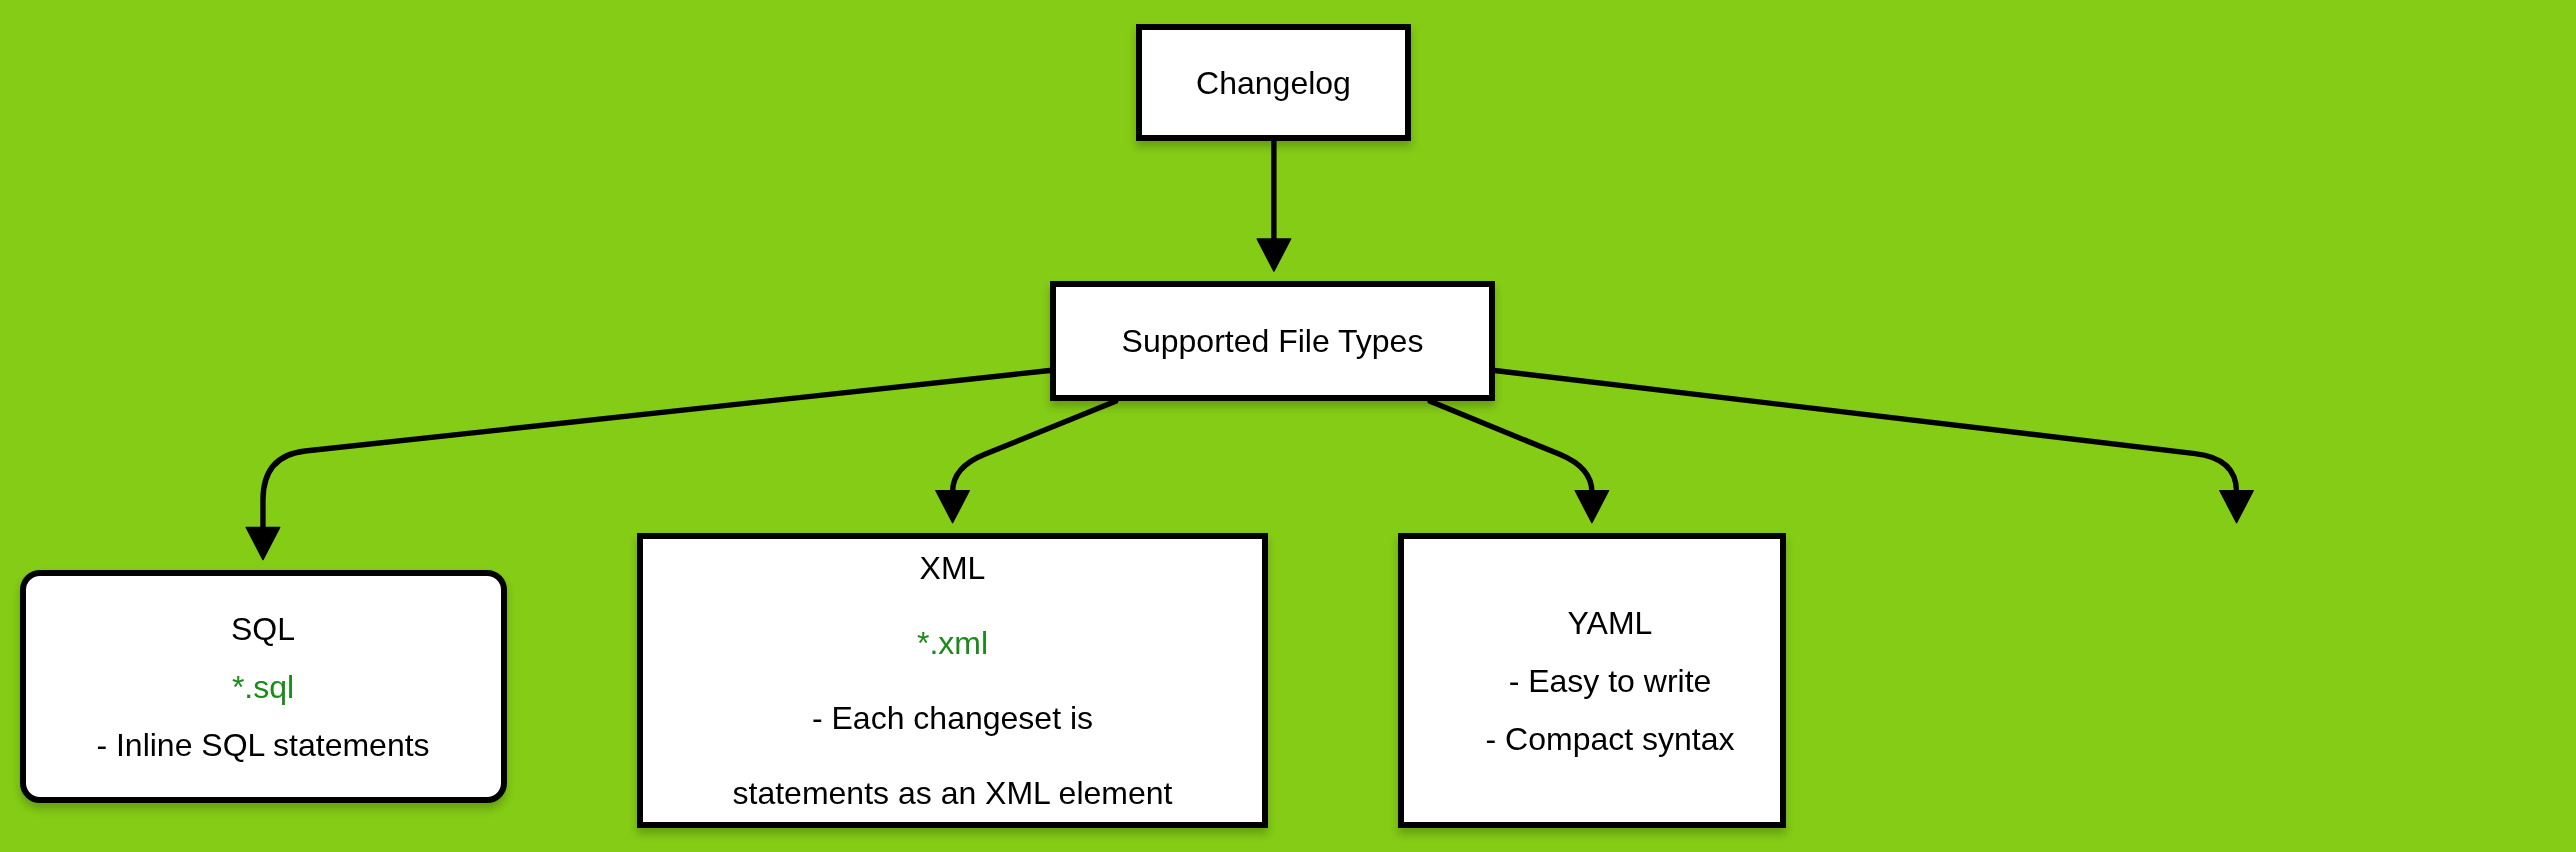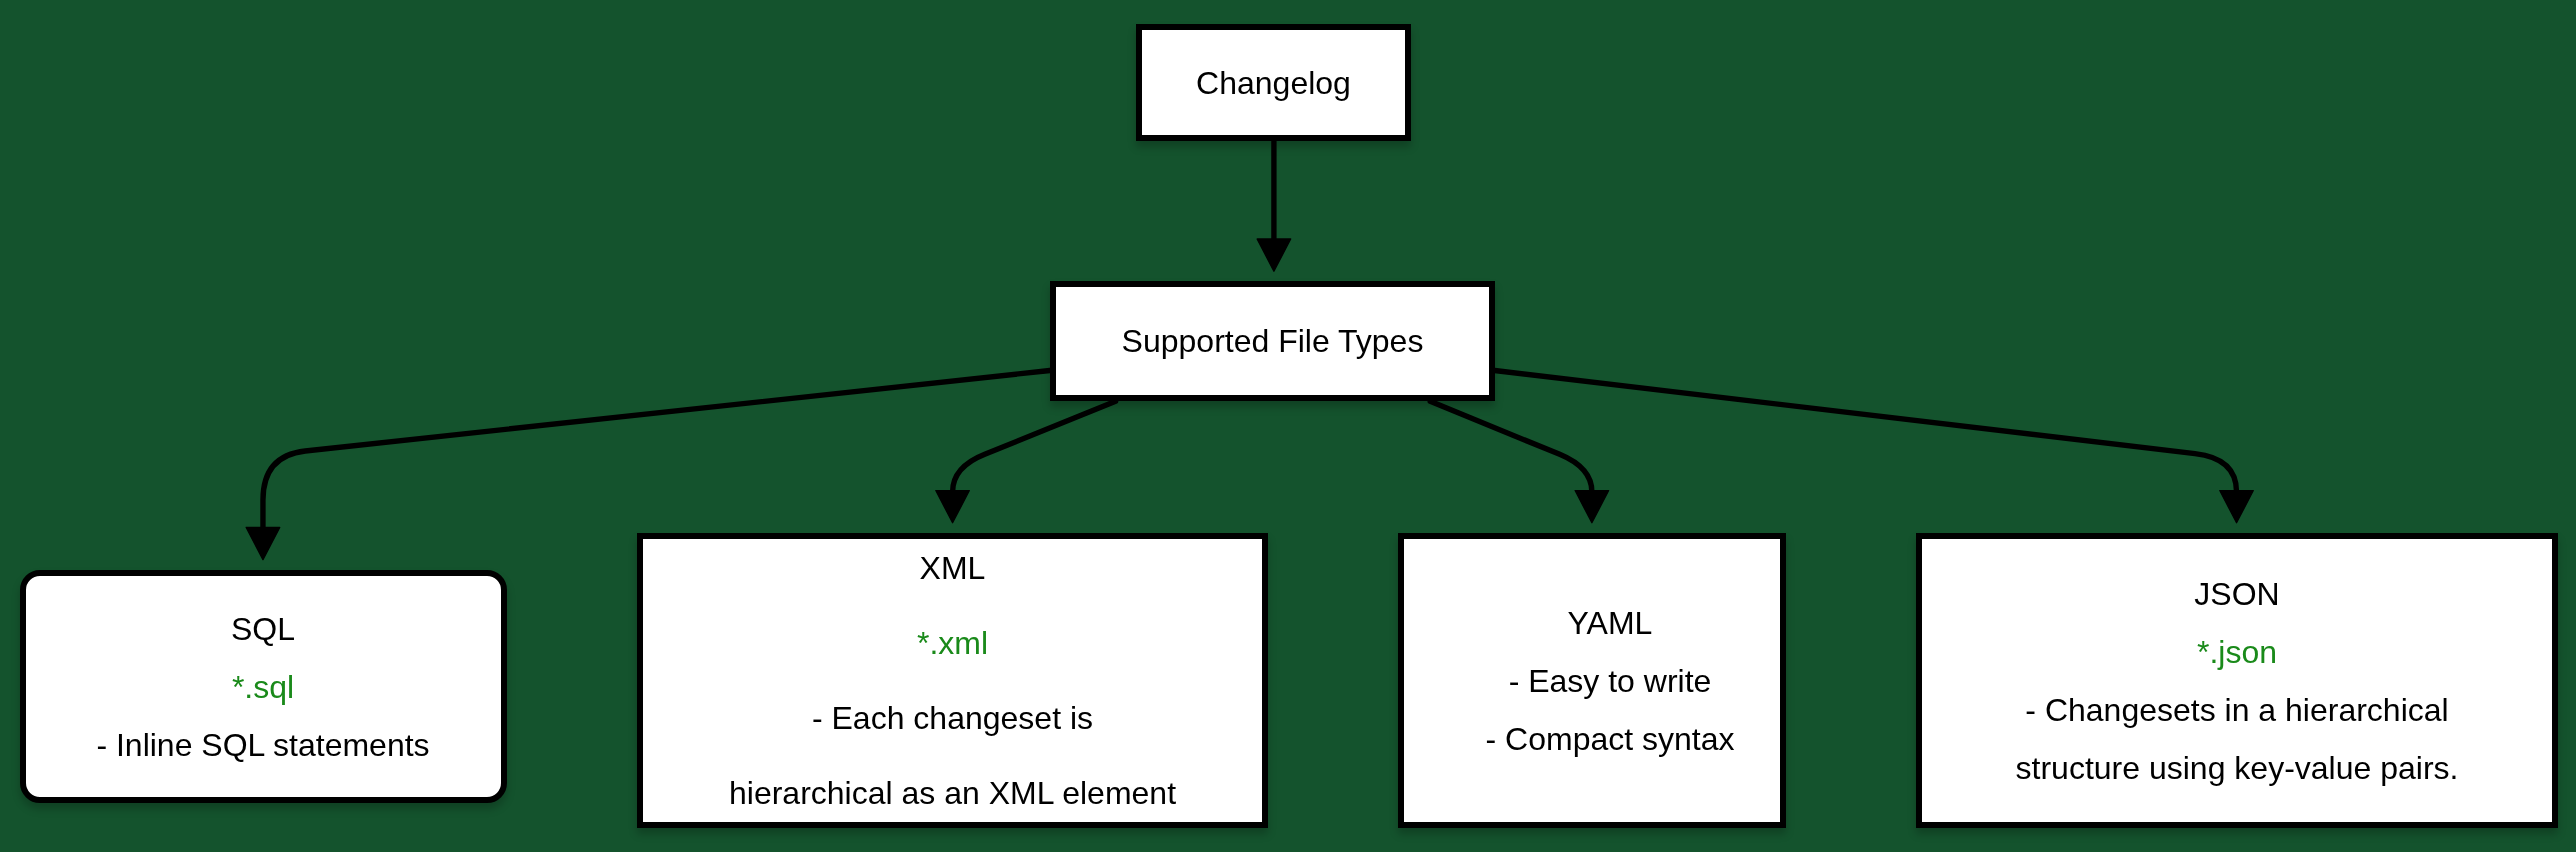--- a/index.html
+++ b/index.html
@@ -4,21 +4,21 @@
 <style>
   html, body {
     margin: 0;
     padding: 0;
     background: #ffffff;
   }
   .canvas {
     position: relative;
     width: 2576px;
     height: 853px;
-    background: #14532d;
+    background: #84cc16;
     overflow: hidden;
     font-family: "Liberation Sans", sans-serif;
     color: #000000;
   }
   .connectors {
     position: absolute;
     left: 0;
     top: 0;
     width: 2576px;
     height: 853px;
@@ -104,30 +104,24 @@
   <div class="node node-sql">
     <span class="line title">SQL</span>
     <span class="line ext" style="color: rgb(26, 138, 26);">*.sql</span>
     <span class="line desc">- Inline SQL statements</span>
   </div>
 
   <div class="node node-xml">
     <span class="line title">XML</span>
     <span class="line ext" style="color: rgb(26, 138, 26);">*.xml</span>
     <span class="line desc">- Each changeset is</span>
-    <span class="line desc">hierarchical as an XML element</span>
+    <span class="line desc">statements as an XML element</span>
   </div>
 
   <div class="node node-yaml">
     <span class="line title">YAML</span>
     <span class="line desc">- Easy to write</span>
     <span class="line desc">- Compact syntax</span>
   </div>
 
-  <div class="node node-json">
-    <span class="line title">JSON</span>
-    <span class="line ext" style="color: rgb(26, 138, 26);">*.json</span>
-    <span class="line desc">- Changesets in a hierarchical</span>
-    <span class="line desc">structure using key-value pairs.</span>
-  </div>
 
 </div>
 
 
 </body></html>

